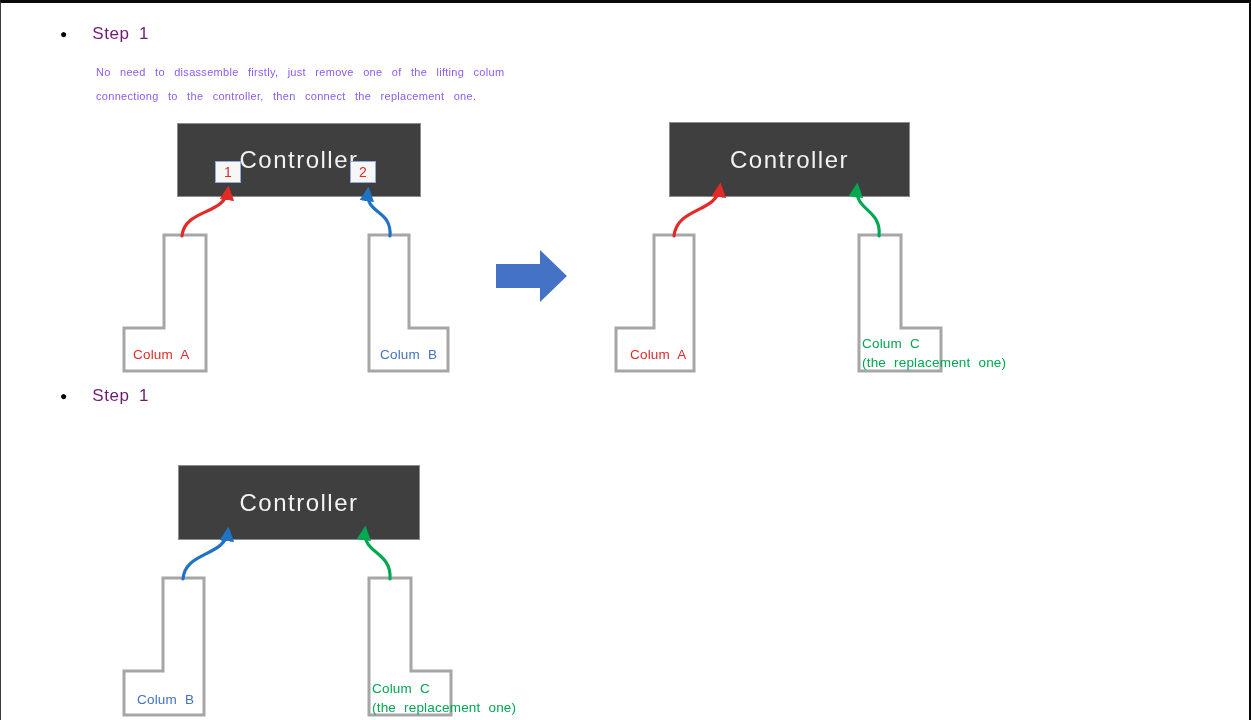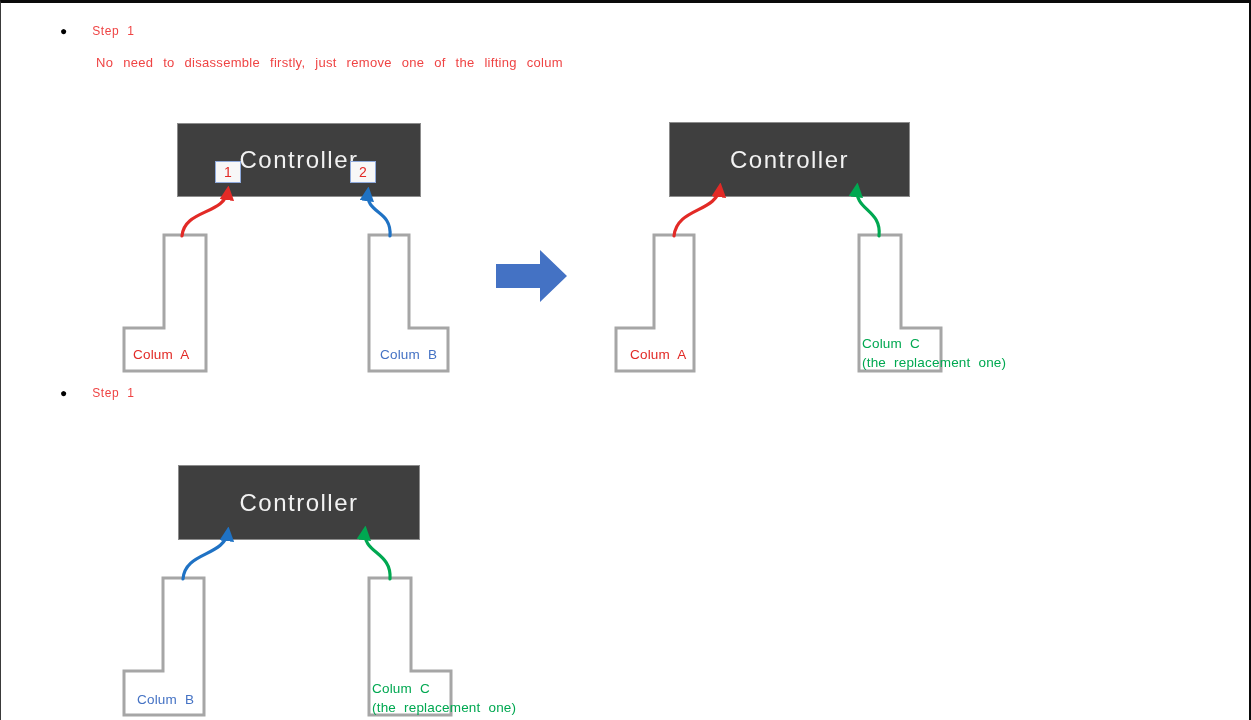--- a/index.html
+++ b/index.html
@@ -11,22 +11,22 @@
     border-top:3px solid #0a0a0a;
     border-left:1px solid #3a3a3a;
     border-right:2px solid #0a0a0a;
     overflow:hidden;
     font-family:"Liberation Sans", sans-serif;
     color:#1a1a1a;
   }
   .abs{position:absolute;}
   .step-head{display:flex;align-items:center;gap:25px;z-index:3;}
   .bullet{font-size:12px;line-height:12px;color:#000;}
-  .step-title{font-size:12px;letter-spacing:0.6px;word-spacing:4px;color:#ef4444;}
-  .para{font-size:13px;line-height:23.5px;letter-spacing:0.3px;word-spacing:6px;color:#ef4444;z-index:3;}
+  .step-title{font-size:17px;letter-spacing:0.6px;word-spacing:4px;color:#701a75;}
+  .para{font-size:11px;line-height:23.5px;letter-spacing:0.3px;word-spacing:6px;color:#8b5cf6;z-index:3;margin-top:10px;}
   .controller{
     background:var(--controller-bg);
     border:1px solid var(--controller-border);
     color:var(--controller-text);
     display:flex;align-items:center;justify-content:center;
     font-size:24px;letter-spacing:1.5px;
     z-index:1;
   }
   .numbox{
     background:#f7f7f7;
@@ -53,20 +53,21 @@
 
 <div class="page">
 
   <div class="abs step-head" style="left:59px;top:21px;">
     <span class="bullet">●</span>
     <span class="step-title">Step 1</span>
   </div>
 
   <div class="abs para" style="left:95px;top:48px;">
     <div>No need to disassemble firstly, just remove one of the lifting colum</div>
+    <div>connectiong to the controller, then connect the replacement one.</div>
   </div>
 
   <div class="abs controller" style="left:176px;top:120px;width:242px;height:72px;">
     <span>Controller</span>
   </div>
   <div class="abs controller" style="left:668px;top:119px;width:239px;height:73px;">
     <span>Controller</span>
   </div>
   <div class="abs controller" style="left:177px;top:462px;width:240px;height:73px;">
     <span>Controller</span>

